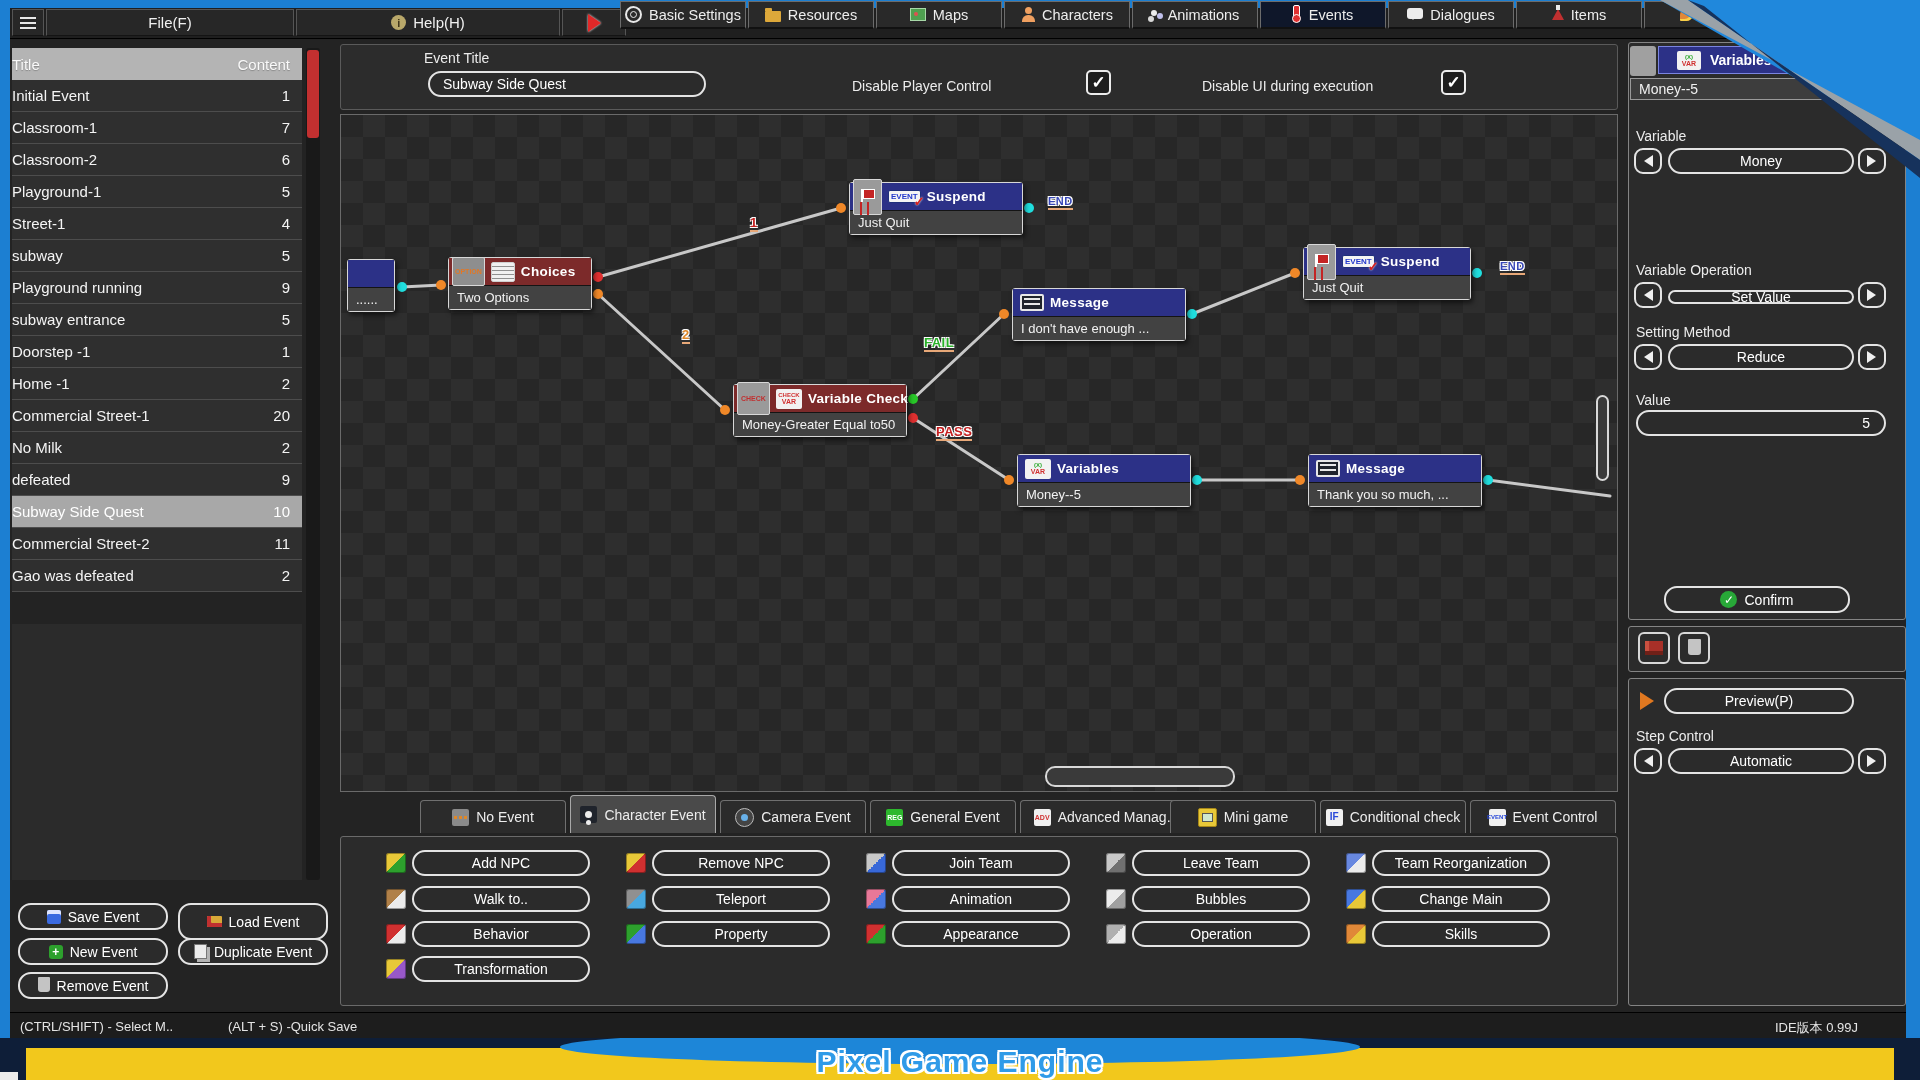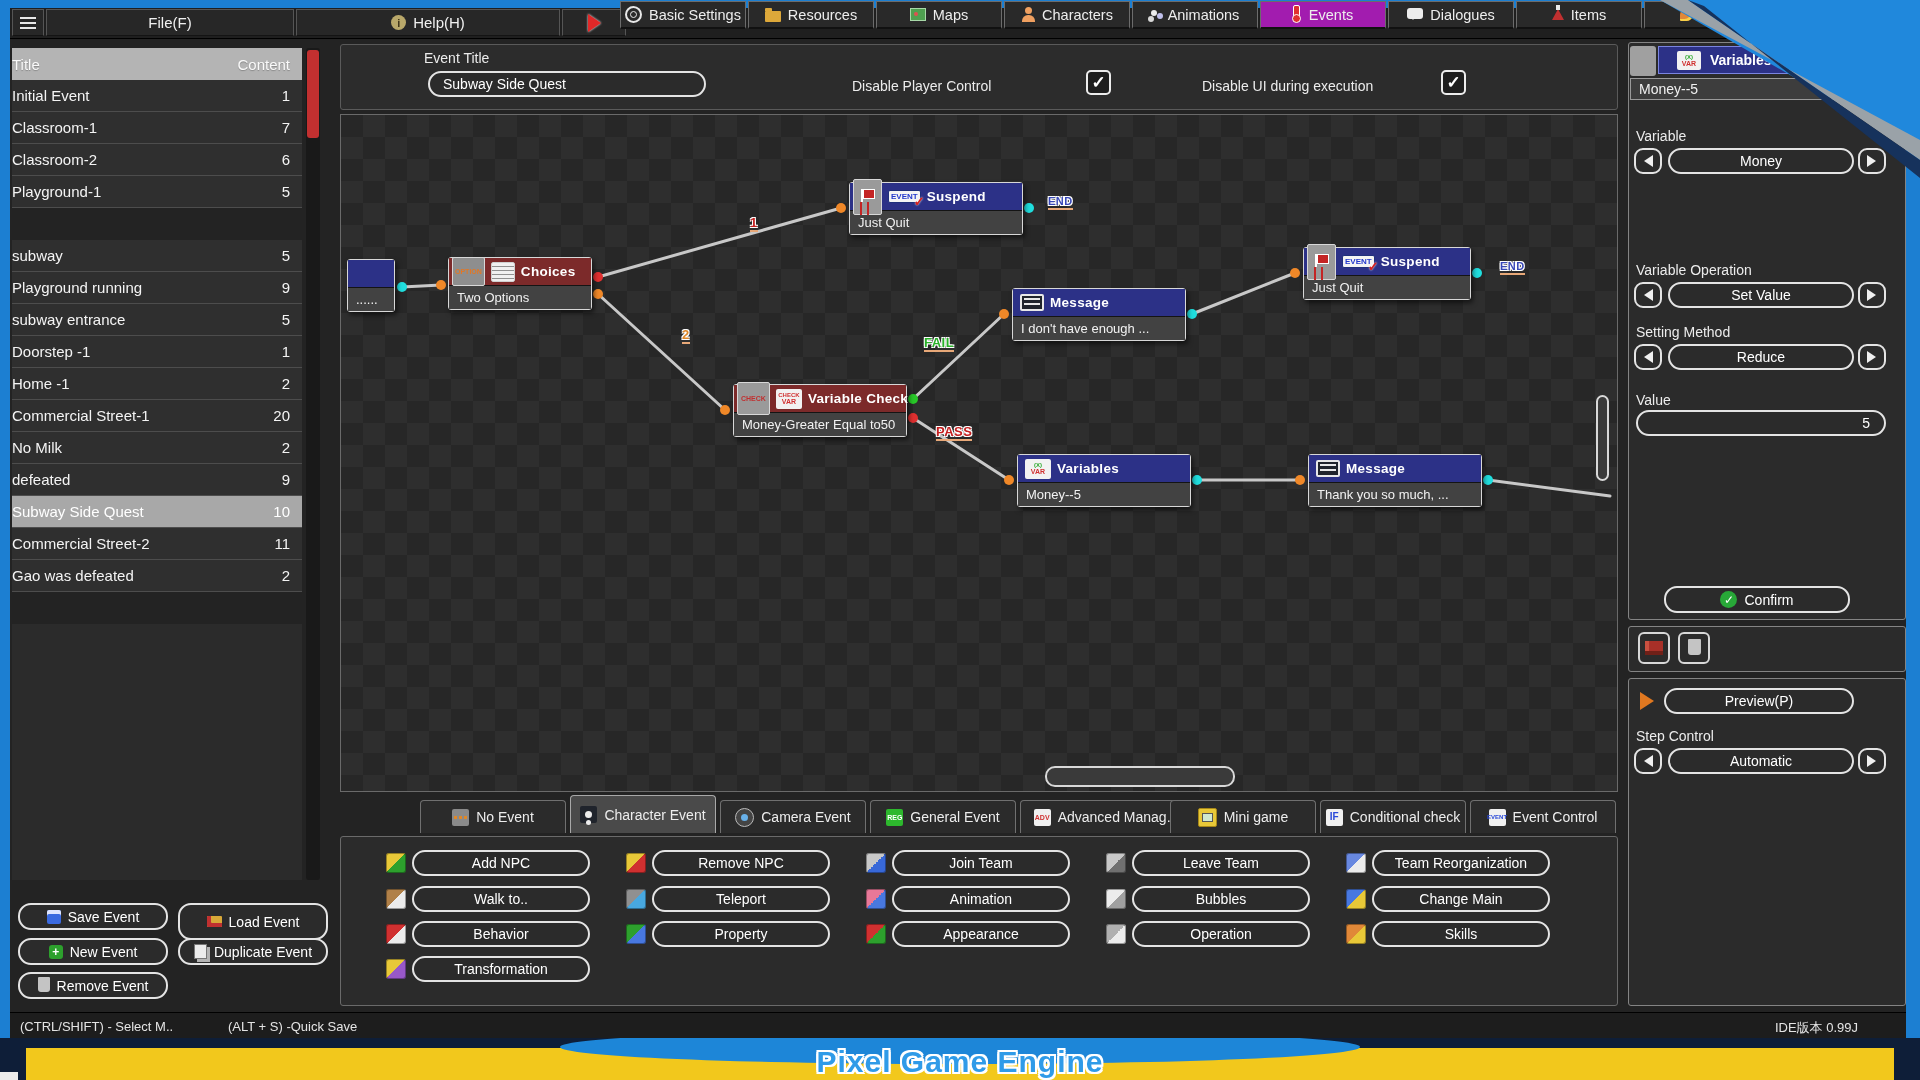--- a/index.html
+++ b/index.html
@@ -7,21 +7,21 @@
        font-family:"Liberation Sans",sans-serif;-webkit-font-smoothing:antialiased}
   #app{position:absolute;inset:0}
   .abs{position:absolute}
   .win{position:absolute;left:10px;top:8px;width:1896px;height:1034px;background:#232323}
   
   .menubar{position:absolute;left:10px;top:8px;width:1896px;height:30px;background:#1f1f1f;border-bottom:1px solid #000}
   .mcell{position:absolute;top:1px;height:27px;background:#272727;border:1px solid #555;border-bottom-color:#141414;
          display:flex;align-items:center;justify-content:center;gap:7px;color:#f0f0f0;font-size:15px;box-sizing:border-box}
   .mtab{position:absolute;top:1px;height:28px;background:#292929;border:1px solid #6c6c6c;border-bottom:2px solid #111;
         display:flex;align-items:center;justify-content:center;gap:7px;color:#ededed;font-size:14.5px;box-sizing:border-box}
-  .mtab.active{background:#a21caf}
+  .mtab.active{background:#0f172a}
   .hamb{width:16px;height:2px;background:#e8e8e8;box-shadow:0 5px 0 #e8e8e8,0 10px 0 #e8e8e8;margin-top:-10px}
   .i-info{width:15px;height:15px;border-radius:50%;background:#b9a86a;color:#40351a;font-size:11px;font-weight:bold;display:flex;align-items:center;justify-content:center}
   .i-play{width:0;height:0;border-top:9px solid transparent;border-bottom:9px solid transparent;border-left:13px solid #e02828;filter:drop-shadow(0 0 1px #fff)}
   .i-gear{width:13px;height:13px;border:2px solid #e8e8e8;border-radius:50%;position:relative}
   .i-gear:after{content:"";position:absolute;inset:3px;border-radius:50%;border:1px solid #e8e8e8}
   .i-folder{width:16px;height:11px;background:#dda83a;border-radius:1px;position:relative;margin-top:3px}
   .i-folder:before{content:"";position:absolute;top:-3px;left:0;width:7px;height:3px;background:#dda83a;border-radius:1px 1px 0 0}
   .i-map{width:16px;height:13px;background:#4fa050;border:1px solid #a8d8a8;position:relative;box-sizing:border-box}
   .i-map:after{content:"";position:absolute;left:3px;top:3px;width:4px;height:4px;background:#e05050;border-radius:50%}
   .i-person{width:14px;height:15px;position:relative}
@@ -188,20 +188,24 @@
       <span class="c">7</span>
     </div>
   <div class="lrow" style="top:144px">
       <span class="t">Classroom-2</span>
       <span class="c">6</span>
     </div>
   <div class="lrow" style="top:176px">
       <span class="t">Playground-1</span>
       <span class="c">5</span>
     </div>
+  <div class="lrow" style="top:208px">
+      <span class="t">Street-1</span>
+      <span class="c">4</span>
+    </div>
   <div class="lrow" style="top:240px">
       <span class="t">subway</span>
       <span class="c">5</span>
     </div>
   <div class="lrow" style="top:272px">
       <span class="t">Playground running</span>
       <span class="c">9</span>
     </div>
   <div class="lrow" style="top:304px">
       <span class="t">subway entrance</span>
@@ -545,21 +549,21 @@
       <span>Money</span>
     </div>
   <div class="arrowbtn" style="left:1858px;top:148px">
       <span class="tr"></span>
     </div>
 
   <div class="lbl" style="left:1636px;top:262px">Variable Operation</div>
   <div class="arrowbtn" style="left:1634px;top:282px">
       <span class="tl"></span>
     </div>
-  <div class="pill" style="left:1668px;top:282px;width:186px;height:26px">
+  <div class="pill" style="left:1668px;top:290px;width:186px;height:14px">
       <span>Set Value</span>
     </div>
   <div class="arrowbtn" style="left:1858px;top:282px">
       <span class="tr"></span>
     </div>
 
   <div class="lbl" style="left:1636px;top:324px">Setting Method</div>
   <div class="arrowbtn" style="left:1634px;top:344px">
       <span class="tl"></span>
     </div>

